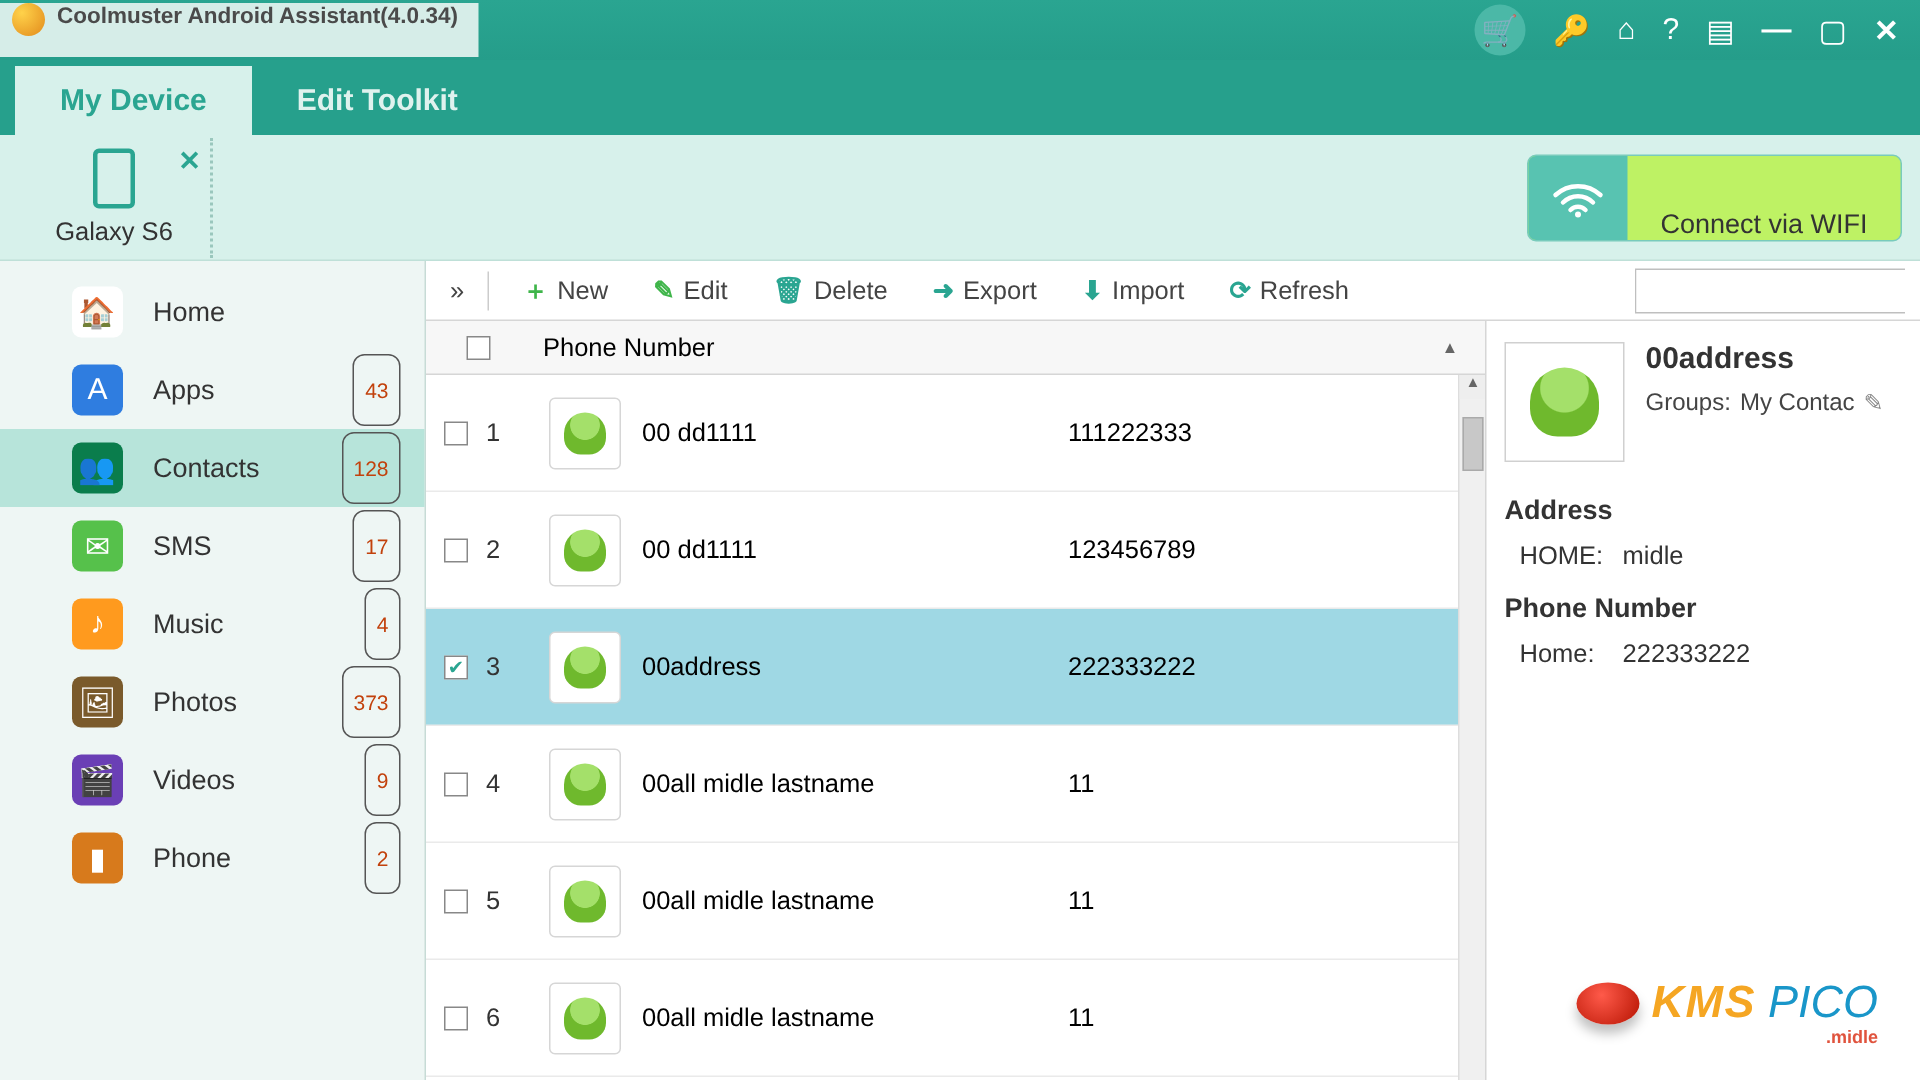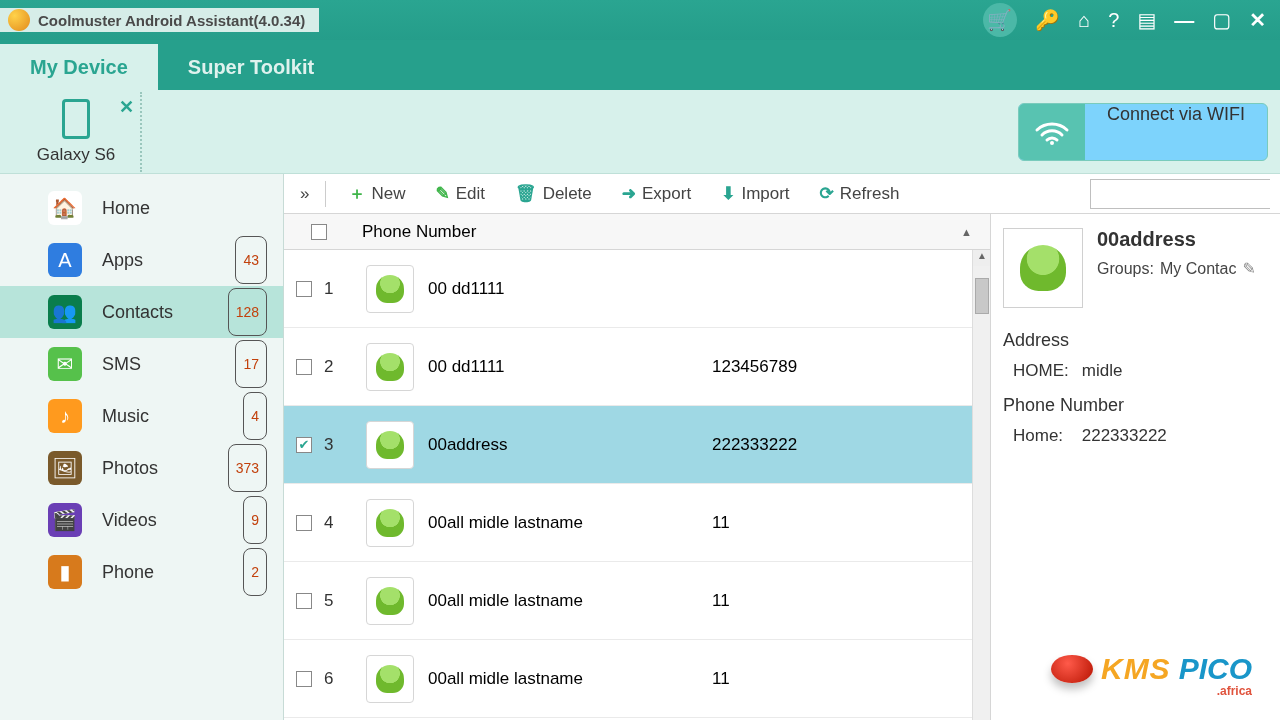--- a/index.html
+++ b/index.html
@@ -1,34 +1,34 @@
 <!DOCTYPE html>
 <html><head>
 <meta charset="utf-8">
 <style>
 *{box-sizing:border-box;margin:0;padding:0;font-family:Arial,Tahoma,sans-serif}
 html,body{width:1280px;height:720px;overflow:hidden;background:#fff}
 .titlebar{height:40px;background:linear-gradient(#2aa591,#259d8a);display:flex;align-items:center;color:#fff}
-.titleblock{background:#d6ede8;color:#333;height:24px;display:flex;align-items:center;padding:0 14px 0 8px;margin-top:0}
+.titleblock{background:#d6ede8;color:#333;height:36px;display:flex;padding:0 14px 0 8px;margin-top:0}
 .titleblock .logo{width:22px;height:22px;border-radius:50%;background:radial-gradient(circle at 30% 30%,#ffd24a,#e28a1b);margin-right:8px}
 .titleblock span{font-size:15px;font-weight:600;color:#4a4a4a}
 .titlespacer{flex:1}
 .titlebtns{display:flex;align-items:center;gap:18px;padding-right:14px}
 .titlebtns .cart{width:34px;height:34px;border-radius:50%;background:#4bb8a7;display:flex;align-items:center;justify-content:center}
 .ticon{color:#fff;font-size:20px;cursor:pointer}
-.tabbar{height:50px;background:#26a08c;display:flex;align-items:flex-end;padding-left:0}
+.tabbar{height:50px;background:#26a08c;display:flex;align-items:flex-end;padding-left:10px}
 .tab{height:46px;padding:0 30px;display:flex;align-items:center;font-size:20px;font-weight:600;color:#dff2ee;cursor:pointer}
 .tab.active{background:#d7f1eb;color:#2aa591}
 .devicebar{height:84px;background:#d7f1eb;display:flex;align-items:center;padding:0 12px;border-bottom:1px solid #bfe0d8}
 .devicecard{width:130px;height:80px;border-right:2px dotted #9ac7bd;position:relative;display:flex;flex-direction:column;align-items:center;justify-content:center}
 .devicecard .x{position:absolute;top:4px;right:6px;font-weight:700;color:#2aa591;font-size:18px;cursor:pointer}
 .devicecard .phone{width:28px;height:40px;border:3px solid #2aa591;border-radius:4px;margin-bottom:6px}
 .devicecard .label{font-size:17px;color:#333}
 .devicespacer{flex:1}
-.wifibtn{display:flex;align-items:flex-start;height:58px;border:1px solid #79cbbc;border-radius:6px;background:#7dd3fc;cursor:pointer}
+.wifibtn{display:flex;align-items:flex-end;height:58px;border:1px solid #79cbbc;border-radius:6px;background:#bef264;cursor:pointer}
 .wifibtn .wicon{width:66px;height:56px;background:#58c3b1;border-radius:5px 0 0 5px;display:flex;align-items:center;justify-content:center;color:#fff;font-size:30px}
 .wifibtn .wtxt{padding:0 22px;font-size:18px;color:#333}
 .body{display:flex;height:546px}
 .sidebar{width:284px;background:#eef6f4;border-right:1px solid #c7dbd6;padding-top:8px}
 .srow{height:52px;display:flex;align-items:center;padding:0 16px 0 24px;position:relative;cursor:pointer;font-size:18px;color:#333}
 .srow.active{background:#b7e4da}
 .srow .sicon{width:34px;height:34px;border-radius:6px;margin:0 20px 0 24px;display:flex;align-items:center;justify-content:center;font-size:20px}
 .srow .slbl{flex:1}
 .srow .badge{border:1.5px solid #555;border-radius:8px;padding:15px 7px;font-size:14px;color:#c2410c}
 .ic-home{background:#fff;color:#d55}
@@ -63,28 +63,28 @@
 .scroll{position:absolute;right:0;top:0;width:18px;height:100%;background:#f0f0f0;border-left:1px solid #ddd}
 .scroll .thumb{position:absolute;top:28px;left:2px;width:14px;height:36px;background:#c8c8c8;border:1px solid #aaa}
 .scroll .arr{position:absolute;left:0;width:18px;height:16px;text-align:center;font-size:10px;color:#666;background:#eee}
 .detail{width:290px;border-left:1px solid #d6d6d6;padding:14px 12px;font-size:16px;color:#333}
 .dtop{display:flex;gap:14px;margin-bottom:22px}
 .davatar{width:80px;height:80px;border:1px solid #d0d0d0;background:#fff;display:flex;align-items:center;justify-content:center}
 .davatar .avglyph{width:46px;height:46px}
 .dname{font-size:20px;font-weight:700;margin-bottom:8px}
 .dgroups{font-size:16px;color:#444;display:flex;align-items:center;gap:6px}
 .dsec{margin-bottom:14px}
-.dsec .dh{font-weight:400;font-size:18px;margin-bottom:10px}
+.dsec .dh{font-weight:700;font-size:18px;margin-bottom:10px}
 .dsec .drow{padding-left:10px;font-size:17px}
 .dsec .drow span:first-child{display:inline-block;width:64px}
 
 .wm{position:absolute;right:28px;bottom:34px;display:flex;align-items:center;gap:8px;pointer-events:none}
 .wm .btn{width:42px;height:28px;background:radial-gradient(circle at 40% 30%,#ff5a4a,#b51200);border-radius:50%;box-shadow:0 6px 8px rgba(0,0,0,.25)}
 .wm .txt1{font-size:30px;font-weight:800;color:#f5a623;font-style:italic;letter-spacing:1px}
-.wm .txt2{font-size:30px;font-weight:700;color:#1996c9;font-style:italic}
+.wm .txt2{font-size:30px;font-weight:400;color:#1996c9;font-style:italic}
 .wm .sub{position:absolute;right:0;bottom:-12px;font-size:12px;color:#e0533d;font-weight:700}
 svg{display:block}
 </style>
 </head>
 <body>
 
 <div class="titlebar">
   <div class="titleblock">
     <div class="logo"></div>
     <span>Coolmuster Android Assistant(4.0.34)</span>
@@ -97,21 +97,21 @@
     <div class="ticon">?</div>
     <div class="ticon">▤</div>
     <div class="ticon" style="font-weight:700">—</div>
     <div class="ticon">▢</div>
     <div class="ticon" style="font-weight:700">✕</div>
   </div>
 </div>
 
 <div class="tabbar">
   <div class="tab active">My Device</div>
-  <div class="tab">Super Toolkit</div>
+  <div class="tab">Edit Toolkit</div>
 </div>
 
 <div class="devicebar">
   <div class="devicecard">
     <div class="x">✕</div>
     <div class="phone"></div>
     <div class="label">Galaxy S6</div>
   </div>
   <div class="devicespacer"></div>
   <div class="wifibtn">
@@ -223,20 +223,23 @@
               <div class="rchk">
                 <div class="cbx"></div>
               </div>
               <div class="ridx">1</div>
               <div class="cname" style="display:flex;align-items:center">
                 <div class="ravatar">
                   <div class="avglyph"></div>
                 </div>
                 <span>00 dd1111</span>
               </div>
+              <div class="cphone">
+                <span>111222333</span>
+              </div>
             </div>
             <div class="row">
               <div class="rchk">
                 <div class="cbx"></div>
               </div>
               <div class="ridx">2</div>
               <div class="cname" style="display:flex;align-items:center">
                 <div class="ravatar">
                   <div class="avglyph"></div>
                 </div>
@@ -337,14 +340,14 @@
         </div>
       </div>
     </div>
   </div>
 </div>
 
 <div class="wm">
   <div class="btn"></div>
   <span class="txt1">KMS</span>
     <span class="txt2">PICO</span>
-  <span class="sub">.africa</span>
+  <span class="sub">.midle</span>
 </div>
 
 </body></html>

